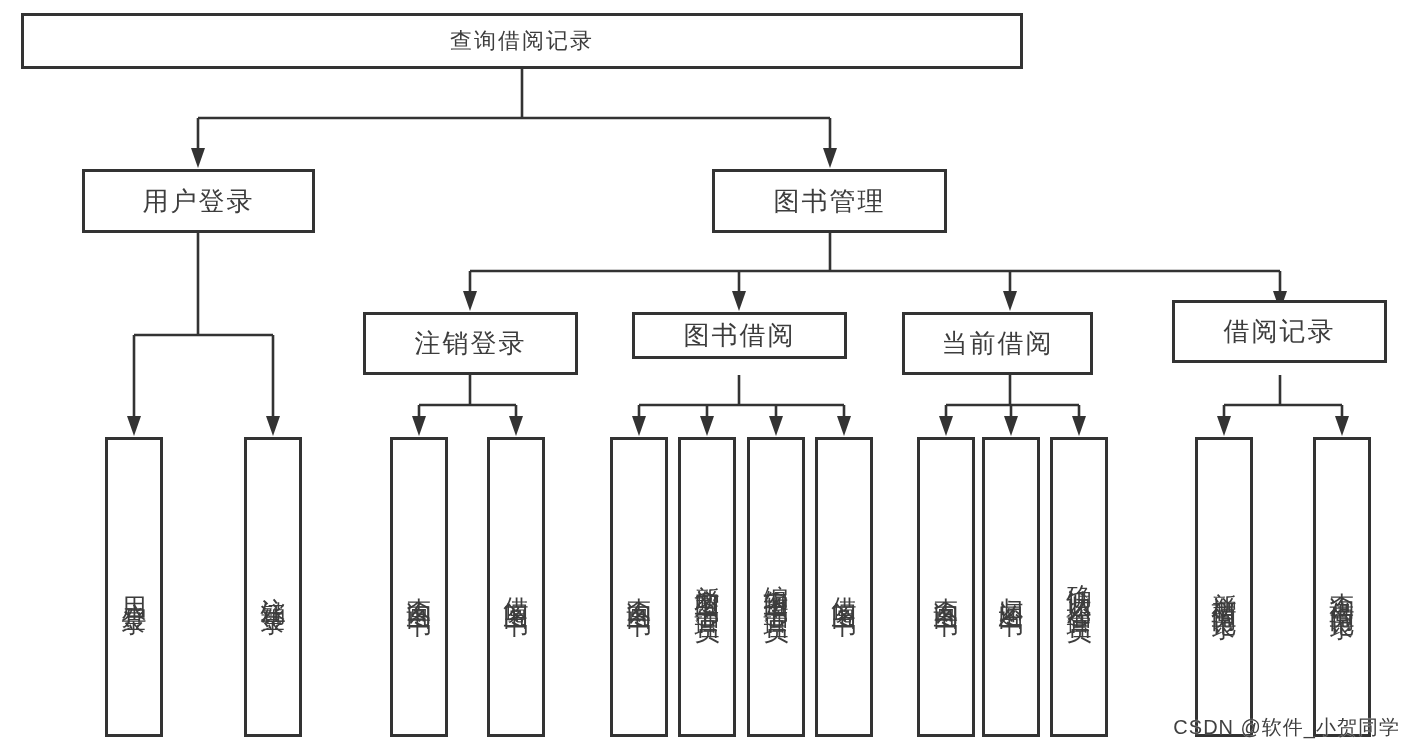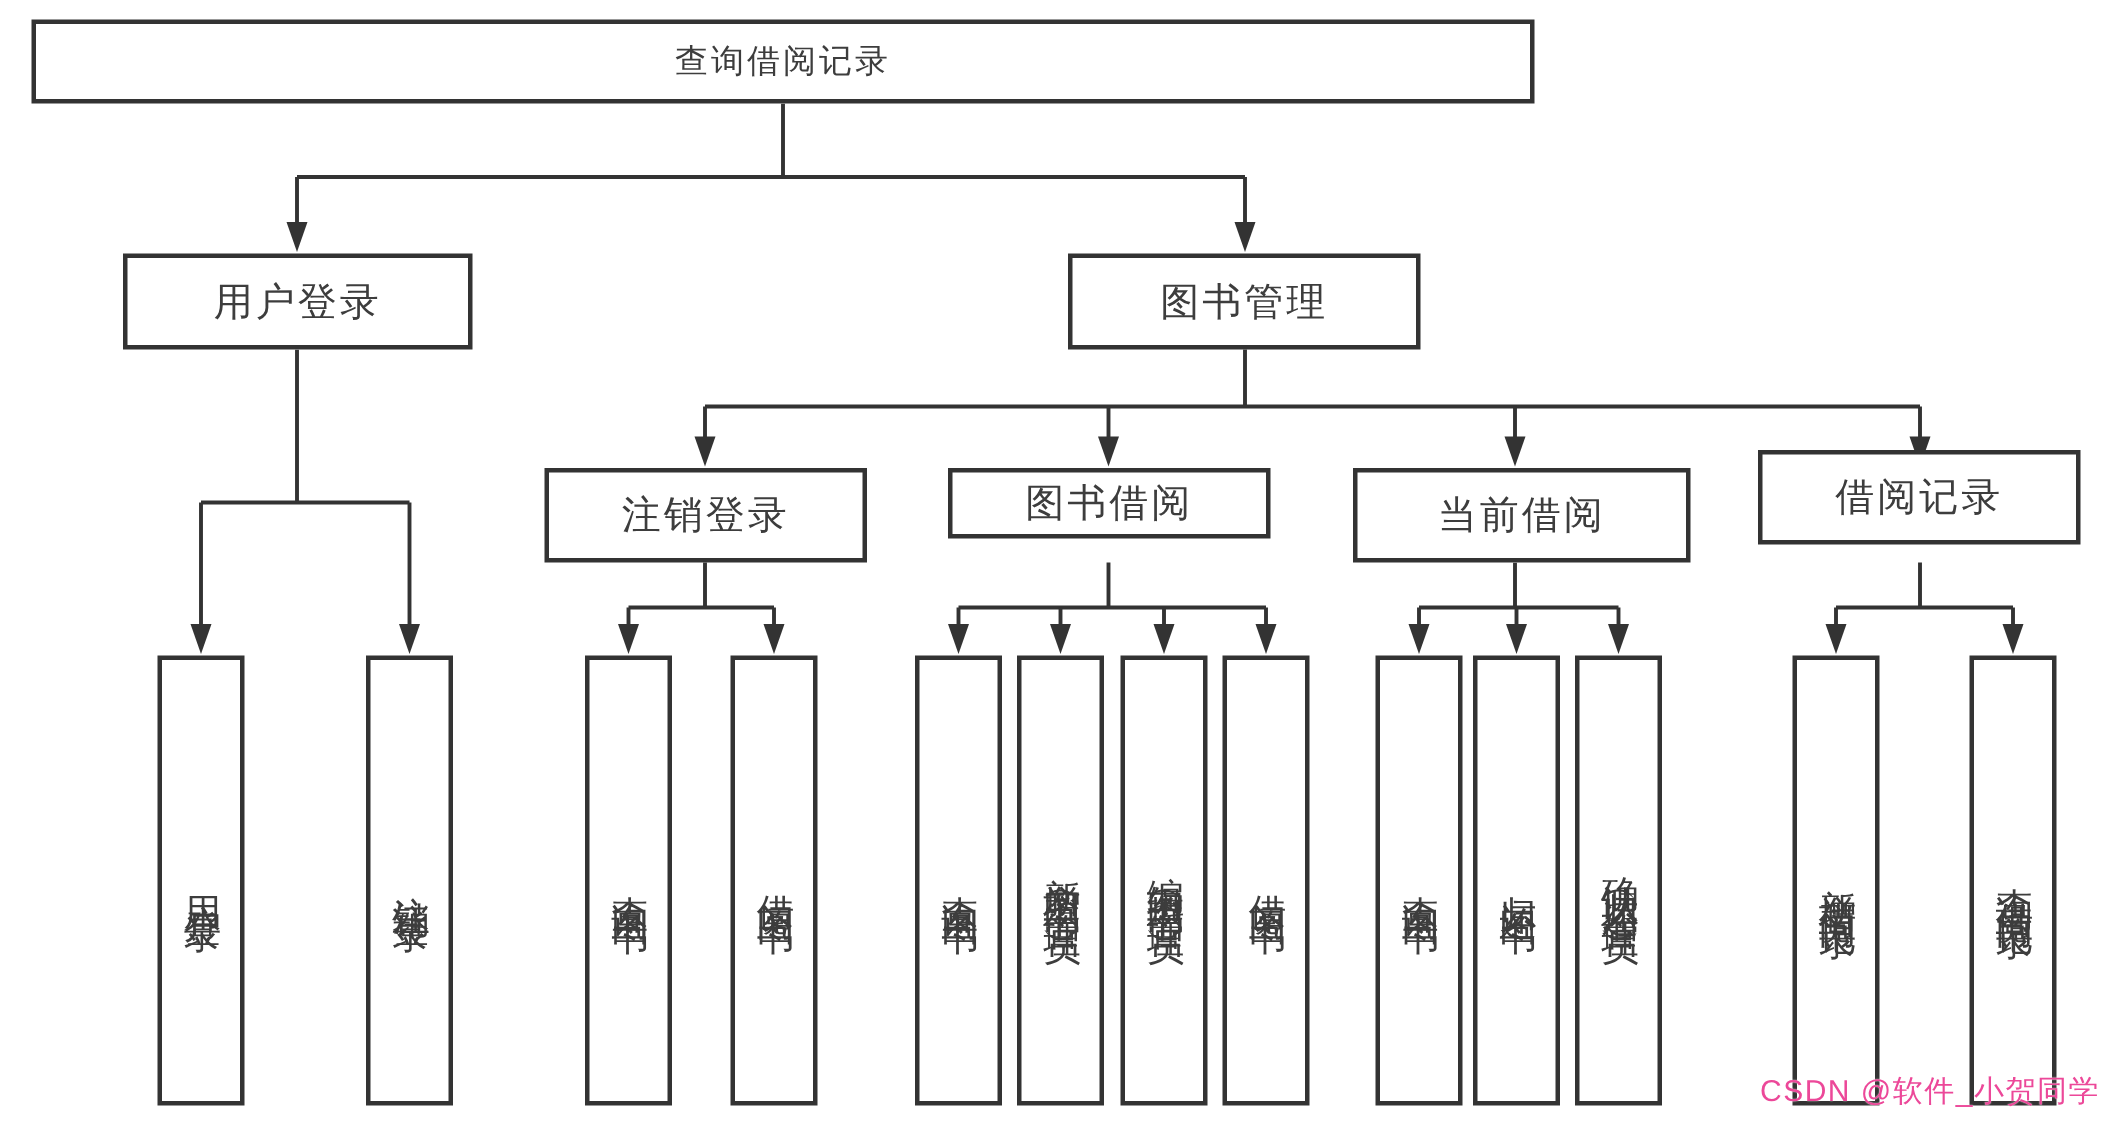--- a/index.html
+++ b/index.html
@@ -42,21 +42,21 @@
     font-size: 25px;
     letter-spacing: 5px;
     line-height: 1;
     white-space: nowrap;
   }
   .watermark {
     position: absolute;
     right: 5px;
     bottom: 6px;
     font-size: 20px;
-    color: #ec4899;
+    color: #404040;
     z-index: 3;
     text-shadow: 0 0 1px #ffffff;
     letter-spacing: 1px;
   }
 </style>
 </head>
 <body>
 
 <div class="stage">
 
@@ -136,21 +136,21 @@
   <div class="node h-mid" style="left:712px;top:169px;width:235px;height:64px">
     <span>图书管理</span>
   </div>
 
   <div class="node h-mid" style="left:363px;top:312px;width:215px;height:63px">
     <span>注销登录</span>
   </div>
   <div class="node h-mid" style="left:632px;top:312px;width:215px;height:47px">
     <span>图书借阅</span>
   </div>
-  <div class="node h-mid" style="left:902px;top:312px;width:225px;height:63px">
+  <div class="node h-mid" style="left:902px;top:312px;width:191px;height:63px">
     <span>当前借阅</span>
   </div>
   <div class="node h-mid" style="left:1172px;top:300px;width:215px;height:63px">
     <span>借阅记录</span>
   </div>
 
   <div class="node leaf" style="left:105px;top:437px;width:58px;height:300px">
     <span>用户登录</span>
   </div>
   <div class="node leaf" style="left:244px;top:437px;width:58px;height:300px">

